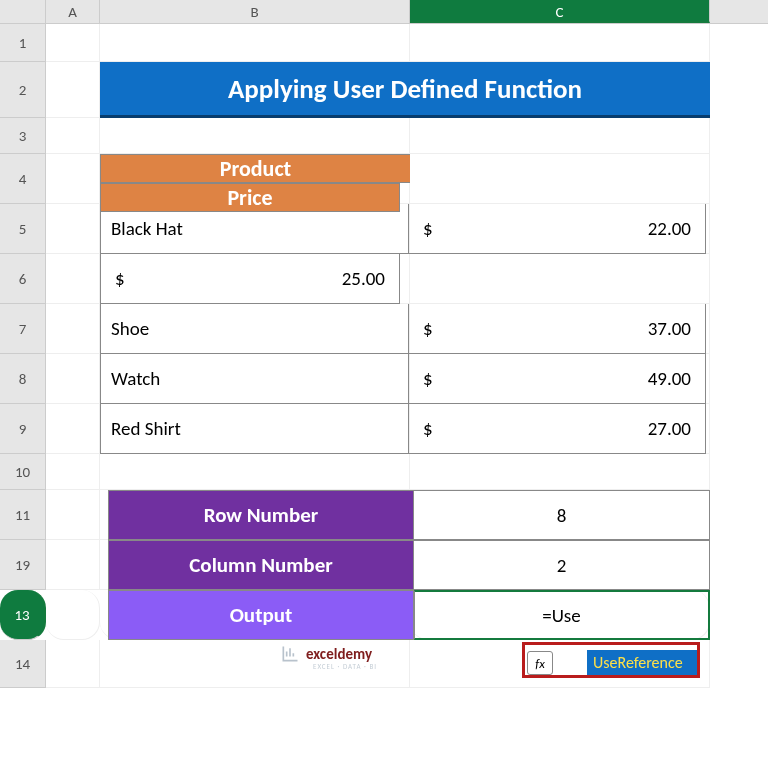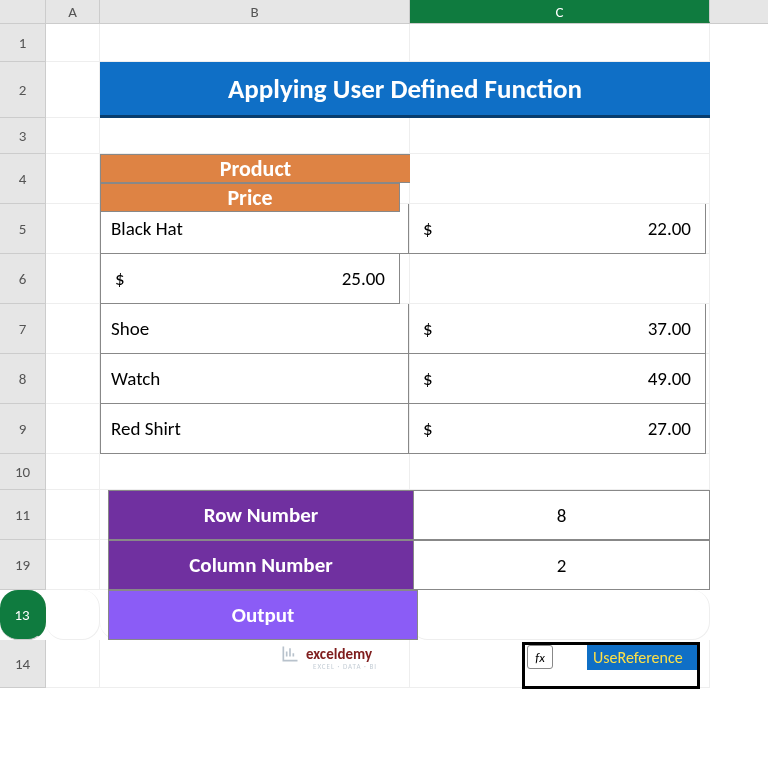--- a/index.html
+++ b/index.html
@@ -139,24 +139,24 @@
     border: 2px solid #147a3d;
     border-left: 1px solid #888;
     display:flex; align-items:center; justify-content:center;
     font-size: 19px;
     position: relative;
   }
 
   .autocomplete {
     position: absolute;
     left: 522px; top: 642px;
-    border: 3px solid #000000;
+    border: 3px solid #b91c1c;
     display: flex;
-    align-items:flex-start;
-    height: 47px;
+    align-items:flex-end;
+    height: 36px;
     background:#fff;
   }
   .fx-icon {
     width: 26px; height: 24px;
     border: 1px solid #888;
     display:flex; align-items:center; justify-content:center;
     font-size: 13px;
     font-style: italic;
     margin: 0 2px;
     border-radius: 3px;
@@ -332,20 +332,21 @@
   <div class="prow">
     <div class="plabel purple">Row Number</div>
     <div class="pval">8</div>
   </div>
   <div class="prow">
     <div class="plabel purple">Column Number</div>
     <div class="pval">2</div>
   </div>
   <div class="prow">
     <div class="plabel green">Output</div>
+    <div class="formula-input">=Use</div>
   </div>
 </div>
 
 <div class="autocomplete">
   <div class="fx-icon">fx</div>
   <div class="ac-text">UseReference</div>
 </div>
 
 <div class="watermark">
   <span class="wm-icon">

